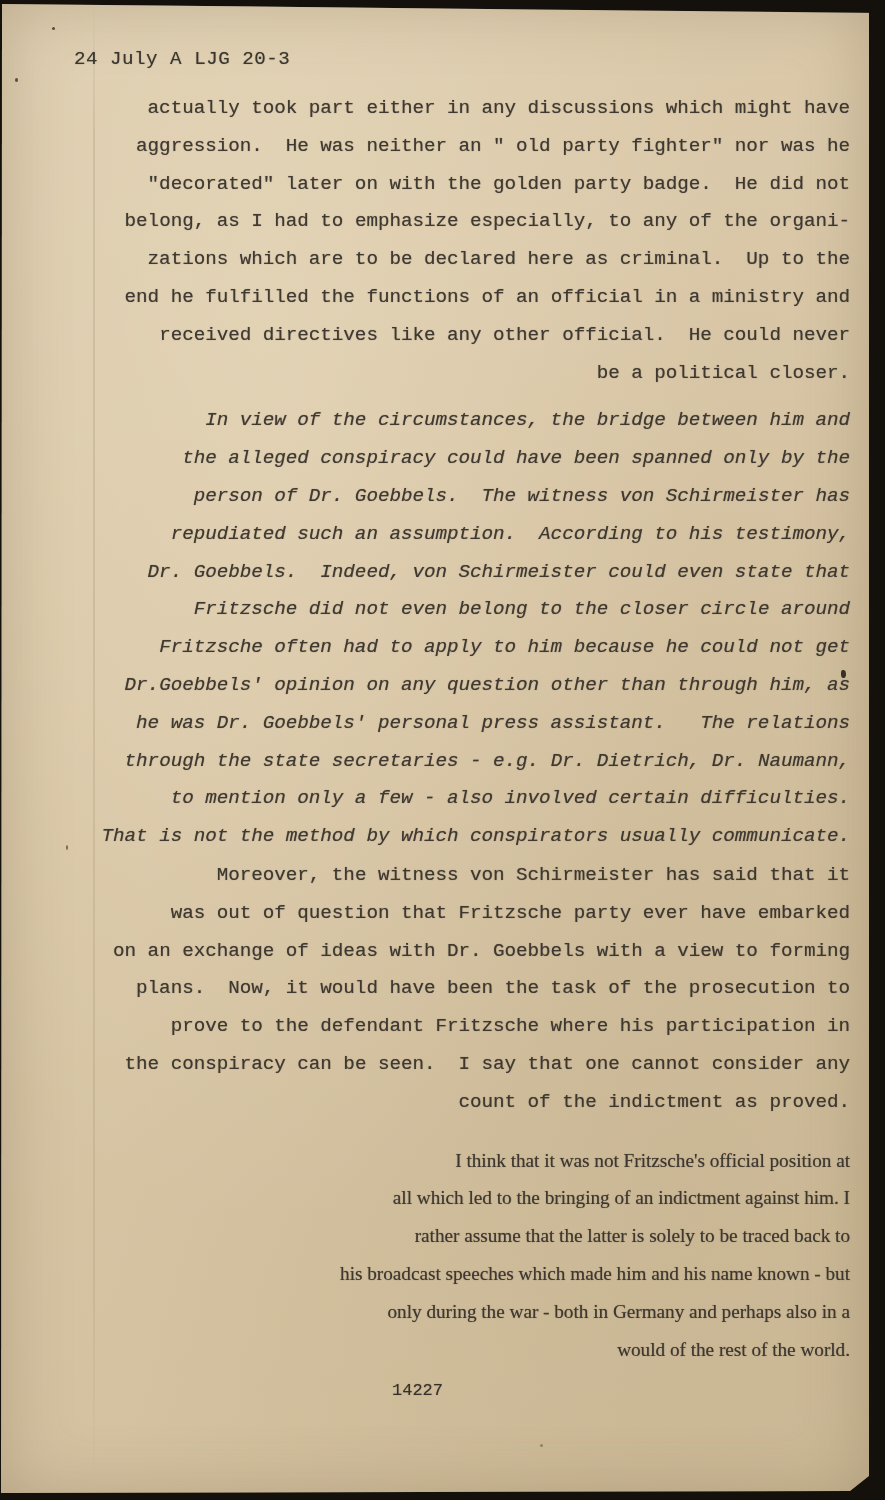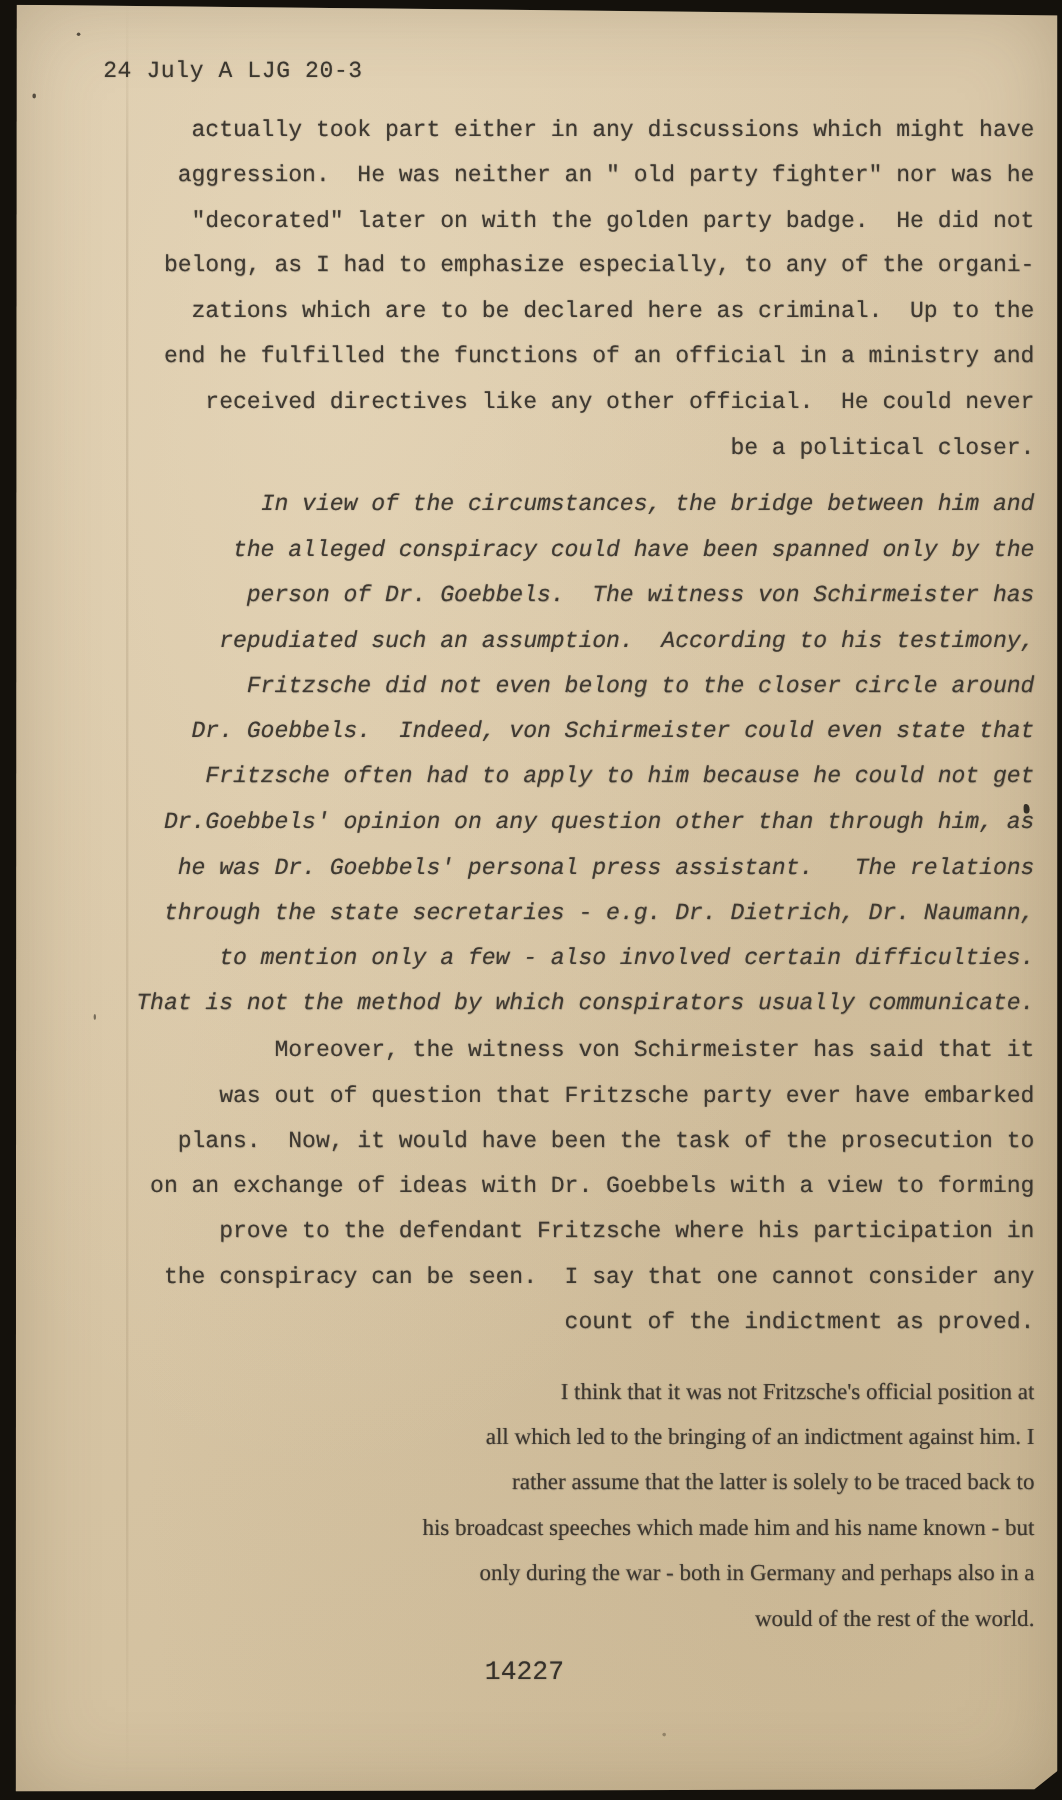--- a/index.html
+++ b/index.html
@@ -12,21 +12,21 @@
     font-family: "Liberation Mono", "DejaVu Sans Mono", monospace;
   }
   .scan {
     position: relative;
     width: 885px;
     height: 1500px;
     background: #14110c;
   }
   .paper {
     position: absolute;
-    left: 12px; top: 0;
+    left: 0; top: 0;
     width: 869px;
     height: 1500px;
     clip-path: polygon(2px 4px, 881px 13px, 879px 1468px, 850px 1491px, 1px 1493px);
     background:
       radial-gradient(ellipse at 30% 20%, rgba(238,224,196,0.45) 0%, rgba(238,224,196,0) 55%),
       radial-gradient(ellipse at 80% 80%, rgba(160,135,95,0.18) 0%, rgba(160,135,95,0) 60%),
       linear-gradient(158deg, #dccbad 0%, #d8c6a6 45%, #d1bf9d 100%);
     box-shadow: inset 0 0 70px rgba(95,75,45,0.28);
   }
   .crease {
@@ -56,21 +56,21 @@
   }
   .para { margin: 0; }
   .para.gap-md { margin-top: 10px; font-style: italic; }
   .para.gap-sm { margin-top: 1px; }
   .para.gap-lg { margin-top: 20px; font-family: Liberation Serif, serif; }
   .para.indent .line:first-child { padding-left: 58px; }
   .line { white-space: pre; text-align: right; }
   .page-number {
     position: absolute;
     left: 392px; top: 1381px;
-    font-size: 22px;
+    font-size: 17px;
     color: rgba(45,41,35,0.9);
     text-shadow: 0 0 1px rgba(45,41,35,0.5);
     white-space: pre;
   }
   .speck {
     position: absolute;
     border-radius: 50%;
     background: rgba(52,46,38,0.8);
     pointer-events: none;
   }
@@ -98,34 +98,34 @@
           <div class="line">zations which are to be declared here as criminal.  Up to the</div>
           <div class="line">end he fulfilled the functions of an official in a ministry and</div>
           <div class="line">received directives like any other official.  He could never</div>
           <div class="line">be a political closer.</div>
         </div>
         <div class="para indent gap-md">
           <div class="line">In view of the circumstances, the bridge between him and</div>
           <div class="line">the alleged conspiracy could have been spanned only by the</div>
           <div class="line">person of Dr. Goebbels.  The witness von Schirmeister has</div>
           <div class="line">repudiated such an assumption.  According to his testimony,</div>
+          <div class="line">Dr. Goebbels.  Indeed, von Schirmeister could even state that</div>
           <div class="line">Fritzsche did not even belong to the closer circle around</div>
-          <div class="line">Dr. Goebbels.  Indeed, von Schirmeister could even state that</div>
           <div class="line">Fritzsche often had to apply to him because he could not get</div>
           <div class="line">Dr.Goebbels' opinion on any question other than through him, as</div>
           <div class="line">he was Dr. Goebbels' personal press assistant.   The relations</div>
           <div class="line">through the state secretaries - e.g. Dr. Dietrich, Dr. Naumann,</div>
           <div class="line">to mention only a few - also involved certain difficulties.</div>
           <div class="line">That is not the method by which conspirators usually communicate.</div>
         </div>
         <div class="para indent gap-sm">
           <div class="line">Moreover, the witness von Schirmeister has said that it</div>
           <div class="line">was out of question that Fritzsche party ever have embarked</div>
+          <div class="line">on an exchange of ideas with Dr. Goebbels with a view to forming</div>
           <div class="line">plans.  Now, it would have been the task of the prosecution to</div>
-          <div class="line">on an exchange of ideas with Dr. Goebbels with a view to forming</div>
           <div class="line">prove to the defendant Fritzsche where his participation in</div>
           <div class="line">the conspiracy can be seen.  I say that one cannot consider any</div>
           <div class="line">count of the indictment as proved.</div>
         </div>
         <div class="para indent gap-lg">
           <div class="line">I think that it was not Fritzsche's official position at</div>
           <div class="line">all which led to the bringing of an indictment against him. I</div>
           <div class="line">rather assume that the latter is solely to be traced back to</div>
           <div class="line">his broadcast speeches which made him and his name known - but</div>
           <div class="line">only during the war - both in Germany and perhaps also in a</div>

